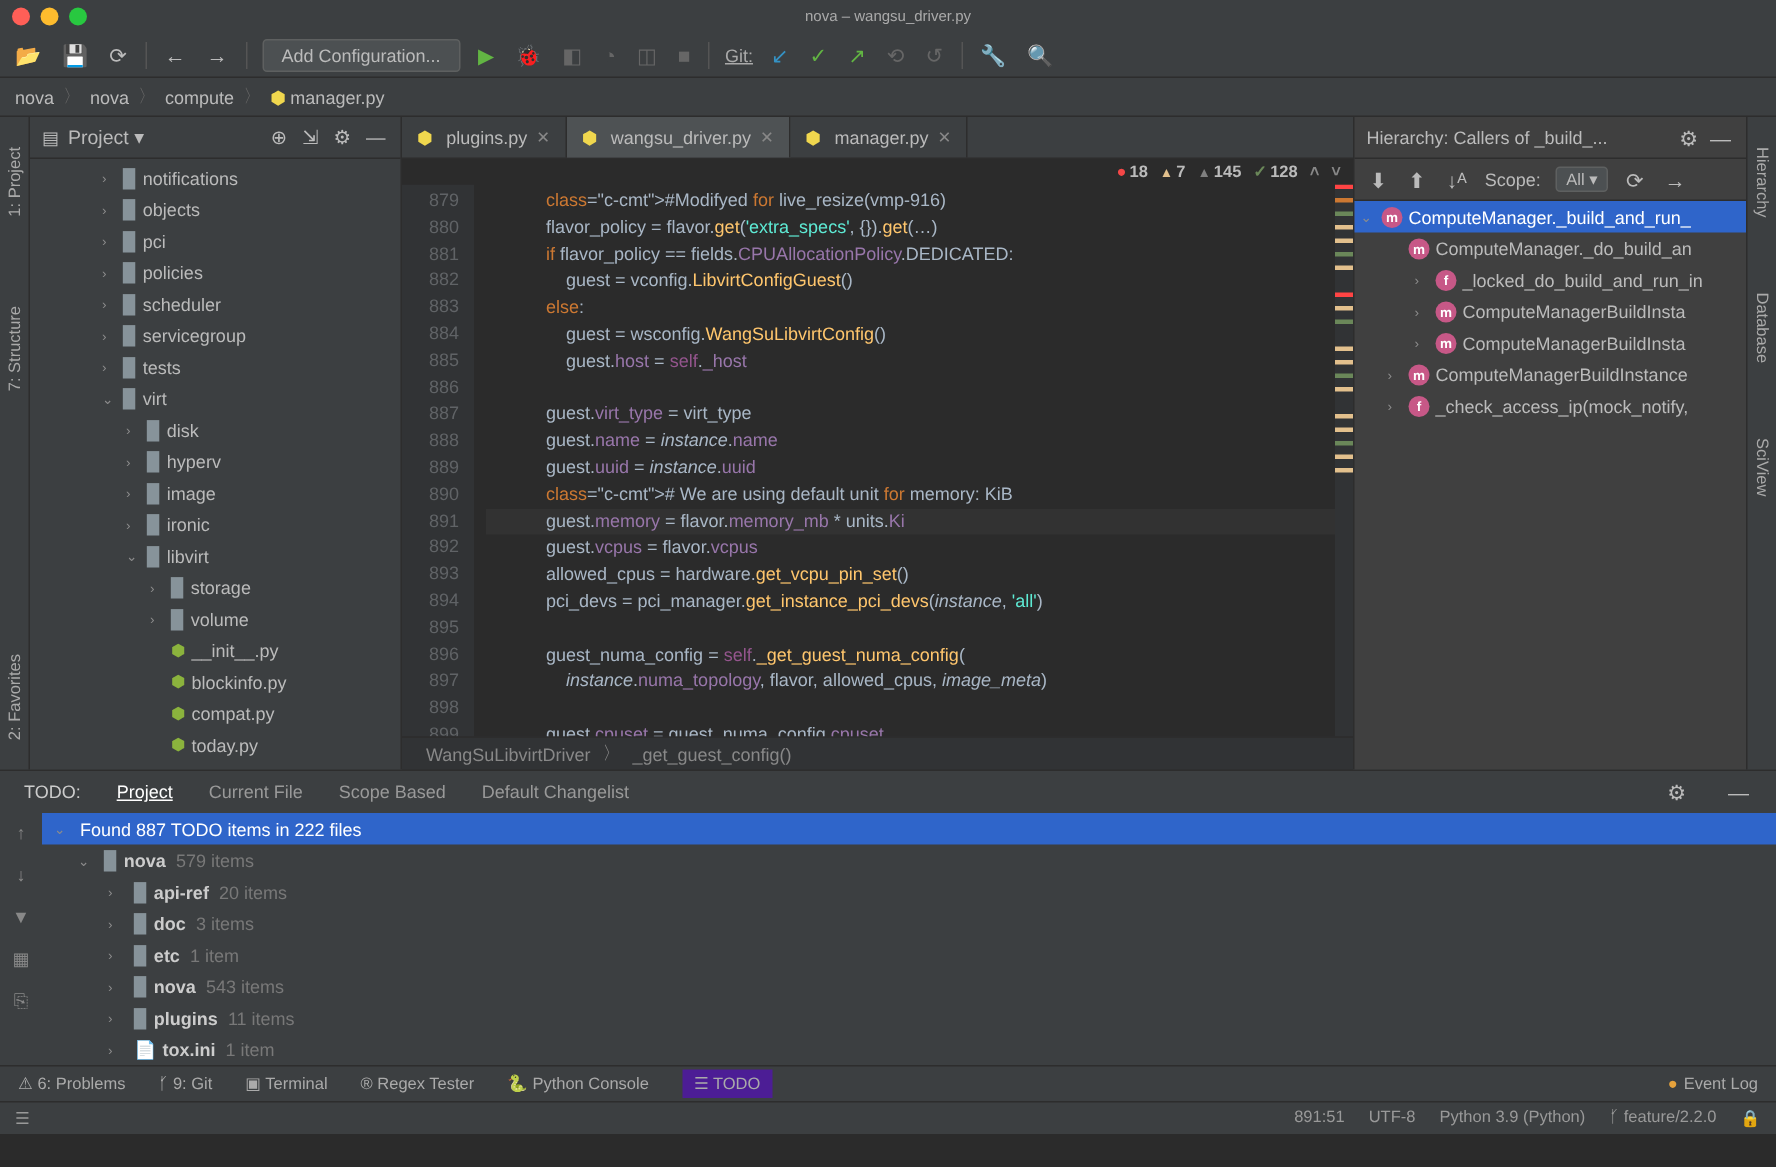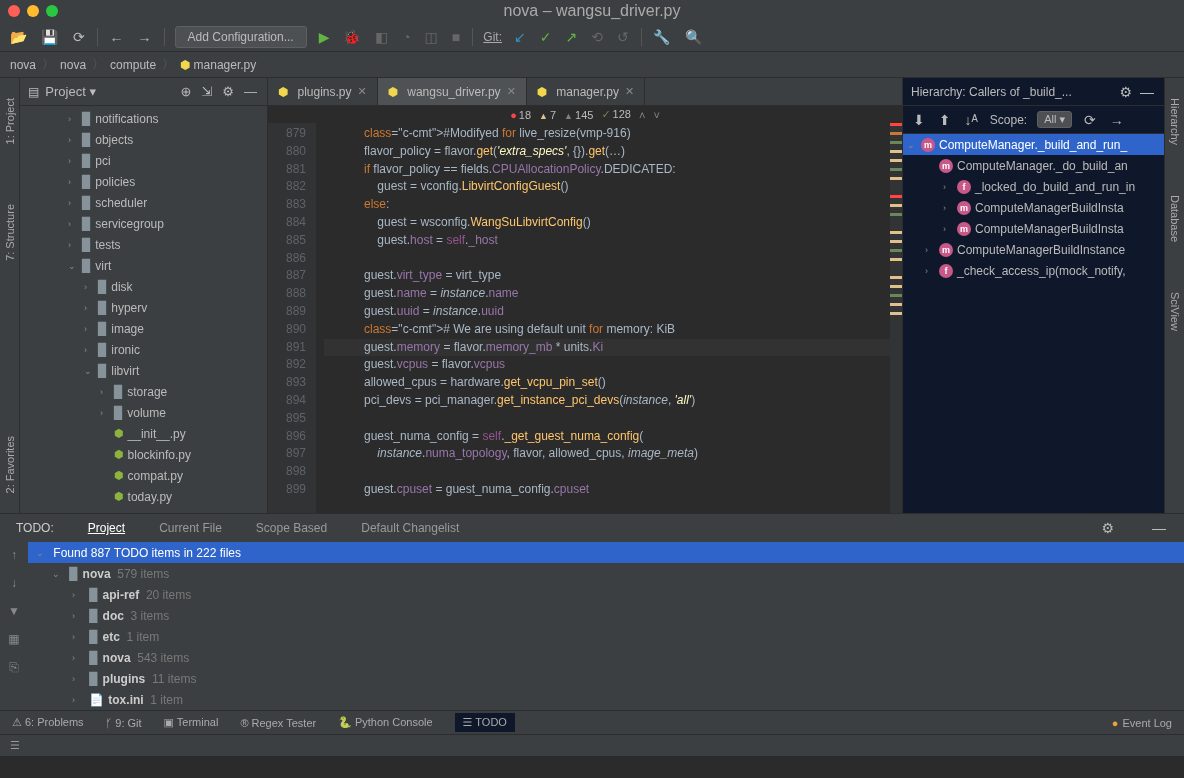--- a/index.html
+++ b/index.html
@@ -3,21 +3,21 @@
 <meta charset="utf-8">
 <style>
 * { margin: 0; padding: 0; box-sizing: border-box; font-family: -apple-system, BlinkMacSystemFont, "Segoe UI", sans-serif; }
 body { background: #2b2b2b; color: #bbb; font-size: 12px; overflow: hidden; width: 1184px; height: 778px; }
 .titlebar { height: 22px; background: #3c3f41; display: flex; align-items: center; padding: 0 8px; position: relative; }
 .traffic { display: flex; gap: 7px; }
 .traffic span { width: 12px; height: 12px; border-radius: 50%; }
 .tclose { background: #ff5f57; }
 .tmin { background: #febc2e; }
 .tmax { background: #28c840; }
-.title { position: absolute; left: 50%; transform: translateX(-50%); color: #aaa; font-size: 16px; }
+.title { position: absolute; left: 50%; transform: translateX(-50%); color: #aaa; font-size: 10px; }
 .toolbar { height: 30px; background: #3c3f41; border-bottom: 1px solid #2d2d2d; display: flex; align-items: center; padding: 0 8px; gap: 10px; }
 .tbtn { color: #bbb; cursor: pointer; padding: 2px; font-size: 14px; }
 .sep { width: 1px; height: 18px; background: #555; }
 .config-btn { background: #4c5052; border: 1px solid #5e6060; border-radius: 3px; padding: 3px 12px; color: #bbb; font-size: 12px; }
 .git-label { color: #aaa; text-decoration: underline; }
 .breadcrumb { height: 26px; background: #3c3f41; border-bottom: 1px solid #2d2d2d; display: flex; align-items: center; padding: 0 10px; gap: 6px; font-size: 12px; }
 .bc-item { color: #bbb; }
 .bc-sep { color: #666; }
 .pyicon { color: #f0d74e; margin-right: 3px; }
 .main { display: flex; height: 435px; }
@@ -36,48 +36,48 @@
 .tabs { height: 28px; display: flex; background: #3c3f41; border-bottom: 1px solid #2d2d2d; }
 .tab { display: flex; align-items: center; padding: 0 10px; gap: 6px; border-right: 1px solid #2d2d2d; cursor: pointer; font-size: 12px; }
 .tab.active { background: #4e5254; }
 .tab .close { color: #888; font-size: 11px; }
 .editor-body { flex: 1; display: flex; overflow: hidden; font-family: "Menlo", "Consolas", monospace; font-size: 12px; }
 .gutter { width: 48px; background: #313335; color: #606366; text-align: right; padding-right: 10px; line-height: 17.8px; padding-top: 2px;}
 .code { flex: 1; padding-left: 8px; line-height: 17.8px; white-space: pre; overflow: auto; padding-top: 2px; color: #a9b7c6;}
 .hl-line { background: #323232; }
 .c-kw { color: #cc7832; }
 .c-self { color: #94558d; }
-.c-str { color: #fef9c3; font-style: italic; }
+.c-str { color: #5eead4; }
 .c-fn { color: #ffc66d; }
 .c-field { color: #9876aa; }
 .c-param { font-style: italic; }
 .marker-strip { width: 12px; background: #313335; }
 .marker-strip div { height: 3px; margin-bottom: 6px; }
 .editor-ftr { height: 22px; display: flex; align-items: center; padding: 0 16px; font-size: 12px; color: #888; gap: 8px; background: #313335; border-top: 1px solid #2d2d2d;}
-.hierarchy { width: 262px; background: #0f172a; border-left: 1px solid #2d2d2d; display: flex; flex-direction: column; }
+.hierarchy { width: 262px; background: #404040; border-left: 1px solid #2d2d2d; display: flex; flex-direction: column; }
 .hier-hdr { height: 28px; display: flex; align-items: center; padding: 0 8px; border-bottom: 1px solid #2d2d2d; font-size: 12px; gap: 4px; }
 .hier-tb { height: 28px; display: flex; align-items: center; padding: 0 8px; gap: 10px; border-bottom: 1px solid #2d2d2d;}
 .scope-sel { background: #4c5052; border: 1px solid #5e6060; border-radius: 3px; padding: 1px 6px; color: #bbb; font-size: 11px;}
 .hier-row { display: flex; align-items: center; height: 21px; padding-left: 4px; font-size: 12px; white-space: nowrap; overflow: hidden;}
 .hier-row.sel { background: #2f65ca; color: white; }
 .mbadge { width: 14px; height: 14px; border-radius: 50%; background: #c75887; color: white; font-size: 9px; display: inline-flex; align-items: center; justify-content: center; margin-right: 4px; font-weight: bold;}
 .fbadge { background: #c75887; }
 .rightrail { width: 20px; background: #3c3f41; border-left: 1px solid #2d2d2d; display: flex; flex-direction: column; align-items: center; padding-top: 20px; gap: 50px;}
 .todo-panel { height: 197px; background: #3c3f41; border-top: 1px solid #2d2d2d; display: flex; flex-direction: column; }
-.todo-tabs { height: 28px; display: flex; align-items: center; padding: 0 16px; gap: 34px; font-size: 12px;}
+.todo-tabs { height: 28px; display: flex; align-items: center; padding: 0 16px; gap: 24px; font-size: 12px;}
 .todo-tab { cursor: pointer; color: #999;}
 .todo-tab.active { color: #fff; text-decoration: underline; }
 .todo-body { flex: 1; display: flex; }
 .todo-rail { width: 28px; display: flex; flex-direction: column; align-items: center; padding-top: 6px; gap: 14px; color: #888;}
 .todo-tree { flex: 1; }
 .todo-hdr { background: #2f65ca; color: white; height: 21px; display: flex; align-items: center; padding-left: 8px; }
 .todo-row { height: 21px; display: flex; align-items: center; padding-left: 8px; }
 .dim { color: #787878; }
 .bottom-tabs { height: 24px; background: #3c3f41; border-top: 1px solid #2d2d2d; display: flex; align-items: center; padding: 0 12px; gap: 22px; font-size: 11px; color: #aaa; }
-.bottom-tabs .active { background: #0f172a; padding: 3px 8px;}
+.bottom-tabs .active { background: #4c1d95; padding: 3px 8px;}
 .evtlog { margin-left: auto; color: #aaa;}
 .evtlog::before { content: "●"; color: #e6a23c; margin-right: 4px;}
 .statusbar { height: 22px; background: #3c3f41; border-top: 1px solid #2d2d2d; display: flex; align-items: center; padding: 0 10px; gap: 16px; font-size: 11px; color: #999; }
 .status-r { margin-left: auto; display: flex; gap: 16px; }
 .inspections { display: flex; gap: 8px; font-size: 11px; align-items: center; padding: 2px 8px;}
 .insp-err::before { content:"●"; color:#f44747; margin-right:2px;}
 .insp-warn::before { content:"▲"; color:#e2c08d; margin-right:2px; font-size: 9px;}
 .insp-weak::before { content:"▲"; color:#808080; margin-right:2px; font-size: 9px;}
 .insp-ok::before { content:"✓"; color:#6a8759; margin-right:2px;}
 </style>
@@ -257,21 +257,21 @@
           <span class="pyicon">⬢</span>
           <span>wangsu_driver.py</span>
           <span class="close">✕</span>
         </div>
         <div class="tab">
           <span class="pyicon">⬢</span>
           <span>manager.py</span>
           <span class="close">✕</span>
         </div>
       </div>
-    <div style="display:flex; justify-content:center;" class="inspections">
+    <div style="display:flex; justify-content:flex-end;font-weight:bold;" class="inspections">
       <span class="insp-err">18</span>
       <span class="insp-warn">7</span>
       <span class="insp-weak">145</span>
       <span class="insp-ok">128</span>
       <span style="color:#888">˄</span>
       <span style="color:#888">˅</span>
     </div>
     <div class="editor-body">
       <div class="gutter" id="gutter">
           <div>879</div>
@@ -315,20 +315,25 @@
           <div style="background: rgb(106, 135, 89);"></div>
           <div style="background: rgb(226, 192, 141);"></div>
           <div></div>
           <div style="background: rgb(226, 192, 141);"></div>
           <div style="background: rgb(226, 192, 141);"></div>
           <div style="background: rgb(106, 135, 89);"></div>
           <div style="background: rgb(226, 192, 141);"></div>
           <div style="background: rgb(226, 192, 141);"></div>
         </div>
     </div>
+    <div class="editor-ftr">
+      <span>WangSuLibvirtDriver</span>
+      <span>〉</span>
+      <span>_get_guest_config()</span>
+    </div>
   </div>
 
   <div class="hierarchy">
     <div class="hier-hdr">
       <span style="flex:1; overflow:hidden; text-overflow:ellipsis; white-space:nowrap;">Hierarchy:  Callers of _build_...</span>
       <span class="tbtn">⚙</span>
       <span class="tbtn">—</span>
     </div>
     <div class="hier-tb">
       <span class="tbtn">⬇</span>
@@ -421,13 +426,20 @@
     <span>ᚶ 9: Git</span>
     <span>▣ Terminal</span>
     <span>® Regex Tester</span>
     <span>🐍 Python Console</span>
     <span class="active">☰ TODO</span>
     <span class="evtlog">Event Log</span>
   </div>
 
 <div class="statusbar">
   <span>☰</span>
+  <div class="status-r">
+    <span>891:51</span>
+    <span>UTF-8</span>
+    <span>Python 3.9 (Python)</span>
+    <span>ᚶ <span>feature/2.2.0</span></span>
+    <span>🔒</span>
+  </div>
 </div>
 
 </body></html>

